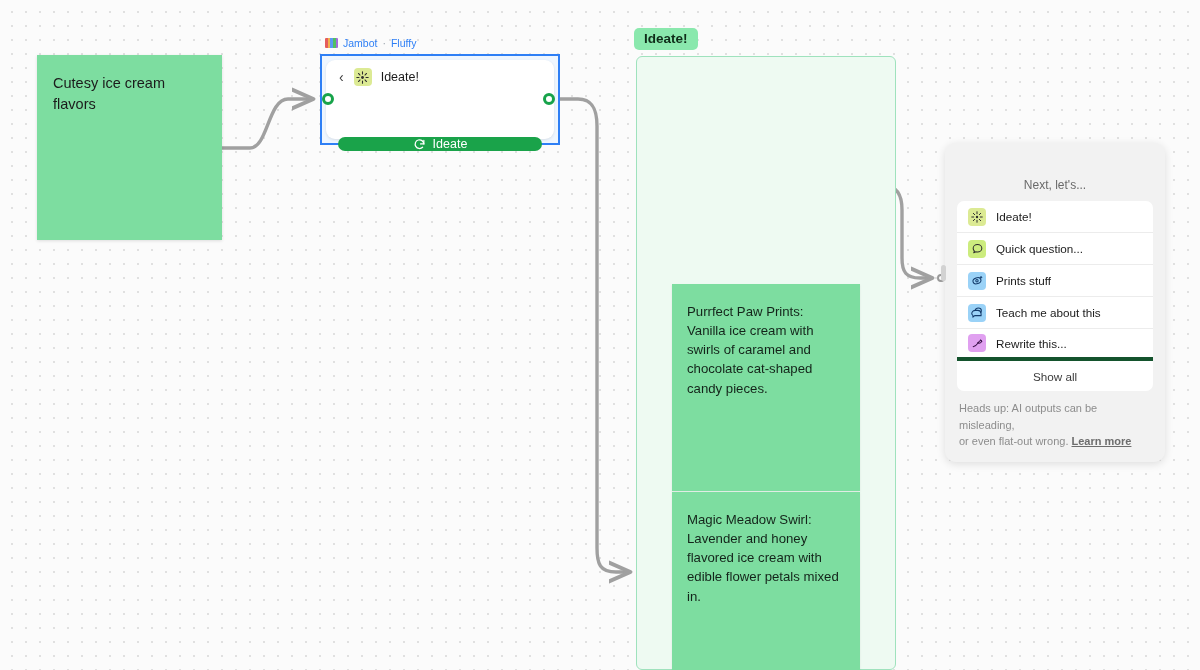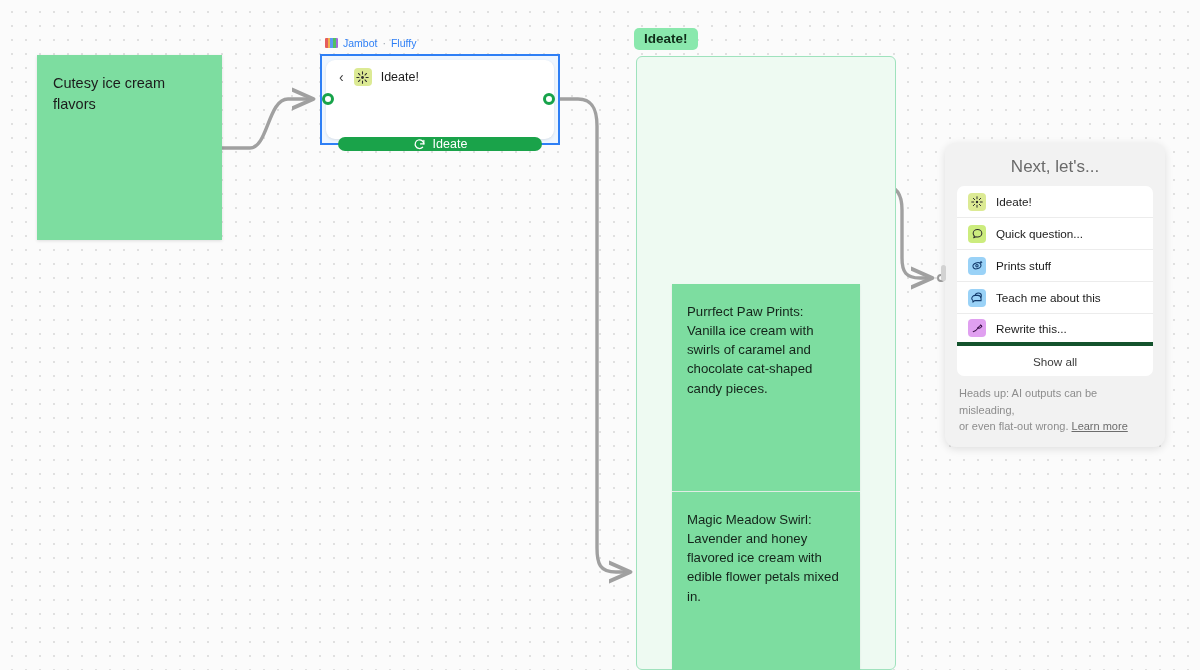--- a/index.html
+++ b/index.html
@@ -153,23 +153,24 @@
     position: absolute;
     left: 945px; top: 143px;
     width: 220px;
     background: #f2f2f2;
     border-radius: 11px;
     box-shadow: 0 2px 8px rgba(0,0,0,0.12);
     padding: 11px 12px 10px 12px;
   }
   #next-title {
     text-align: center;
-    font-size: 17px;
+    font-size: 12px;
     color: #6a6a6a;
     padding: 3px 0 9px 0;
+    margin-top: 21px;
   }
   #next-list {
     background: #fff;
     border-radius: 7px;
     overflow: hidden;
   }
   .next-item {
     display: flex; align-items: center; gap: 10px;
     height: 32px;
     padding: 0 11px;
@@ -186,21 +187,21 @@
   #show-all {
     height: 30px;
     display: flex; align-items: center; justify-content: center;
     font-size: 11.7px; color: #3c3c3c;
     cursor: pointer;
   }
   #next-footer {
     padding: 9px 2px 2px 2px;
     font-size: 11px; color: #8d8d8d; line-height: 1.5;
   }
-  #next-footer .learn { color: #6d6d6d; text-decoration: underline; cursor: pointer; }
+  #next-footer .learn { color: #6d6d6d; text-decoration: underline; cursor: pointer; font-weight: bold; }
   #panel-grip {
     position: absolute; left: -4px; top: 122px;
     width: 5px; height: 16px; border-radius: 3px;
     background: #d2d2d2;
     cursor: pointer;
   }
 </style>
 </head>
 <body>
 

